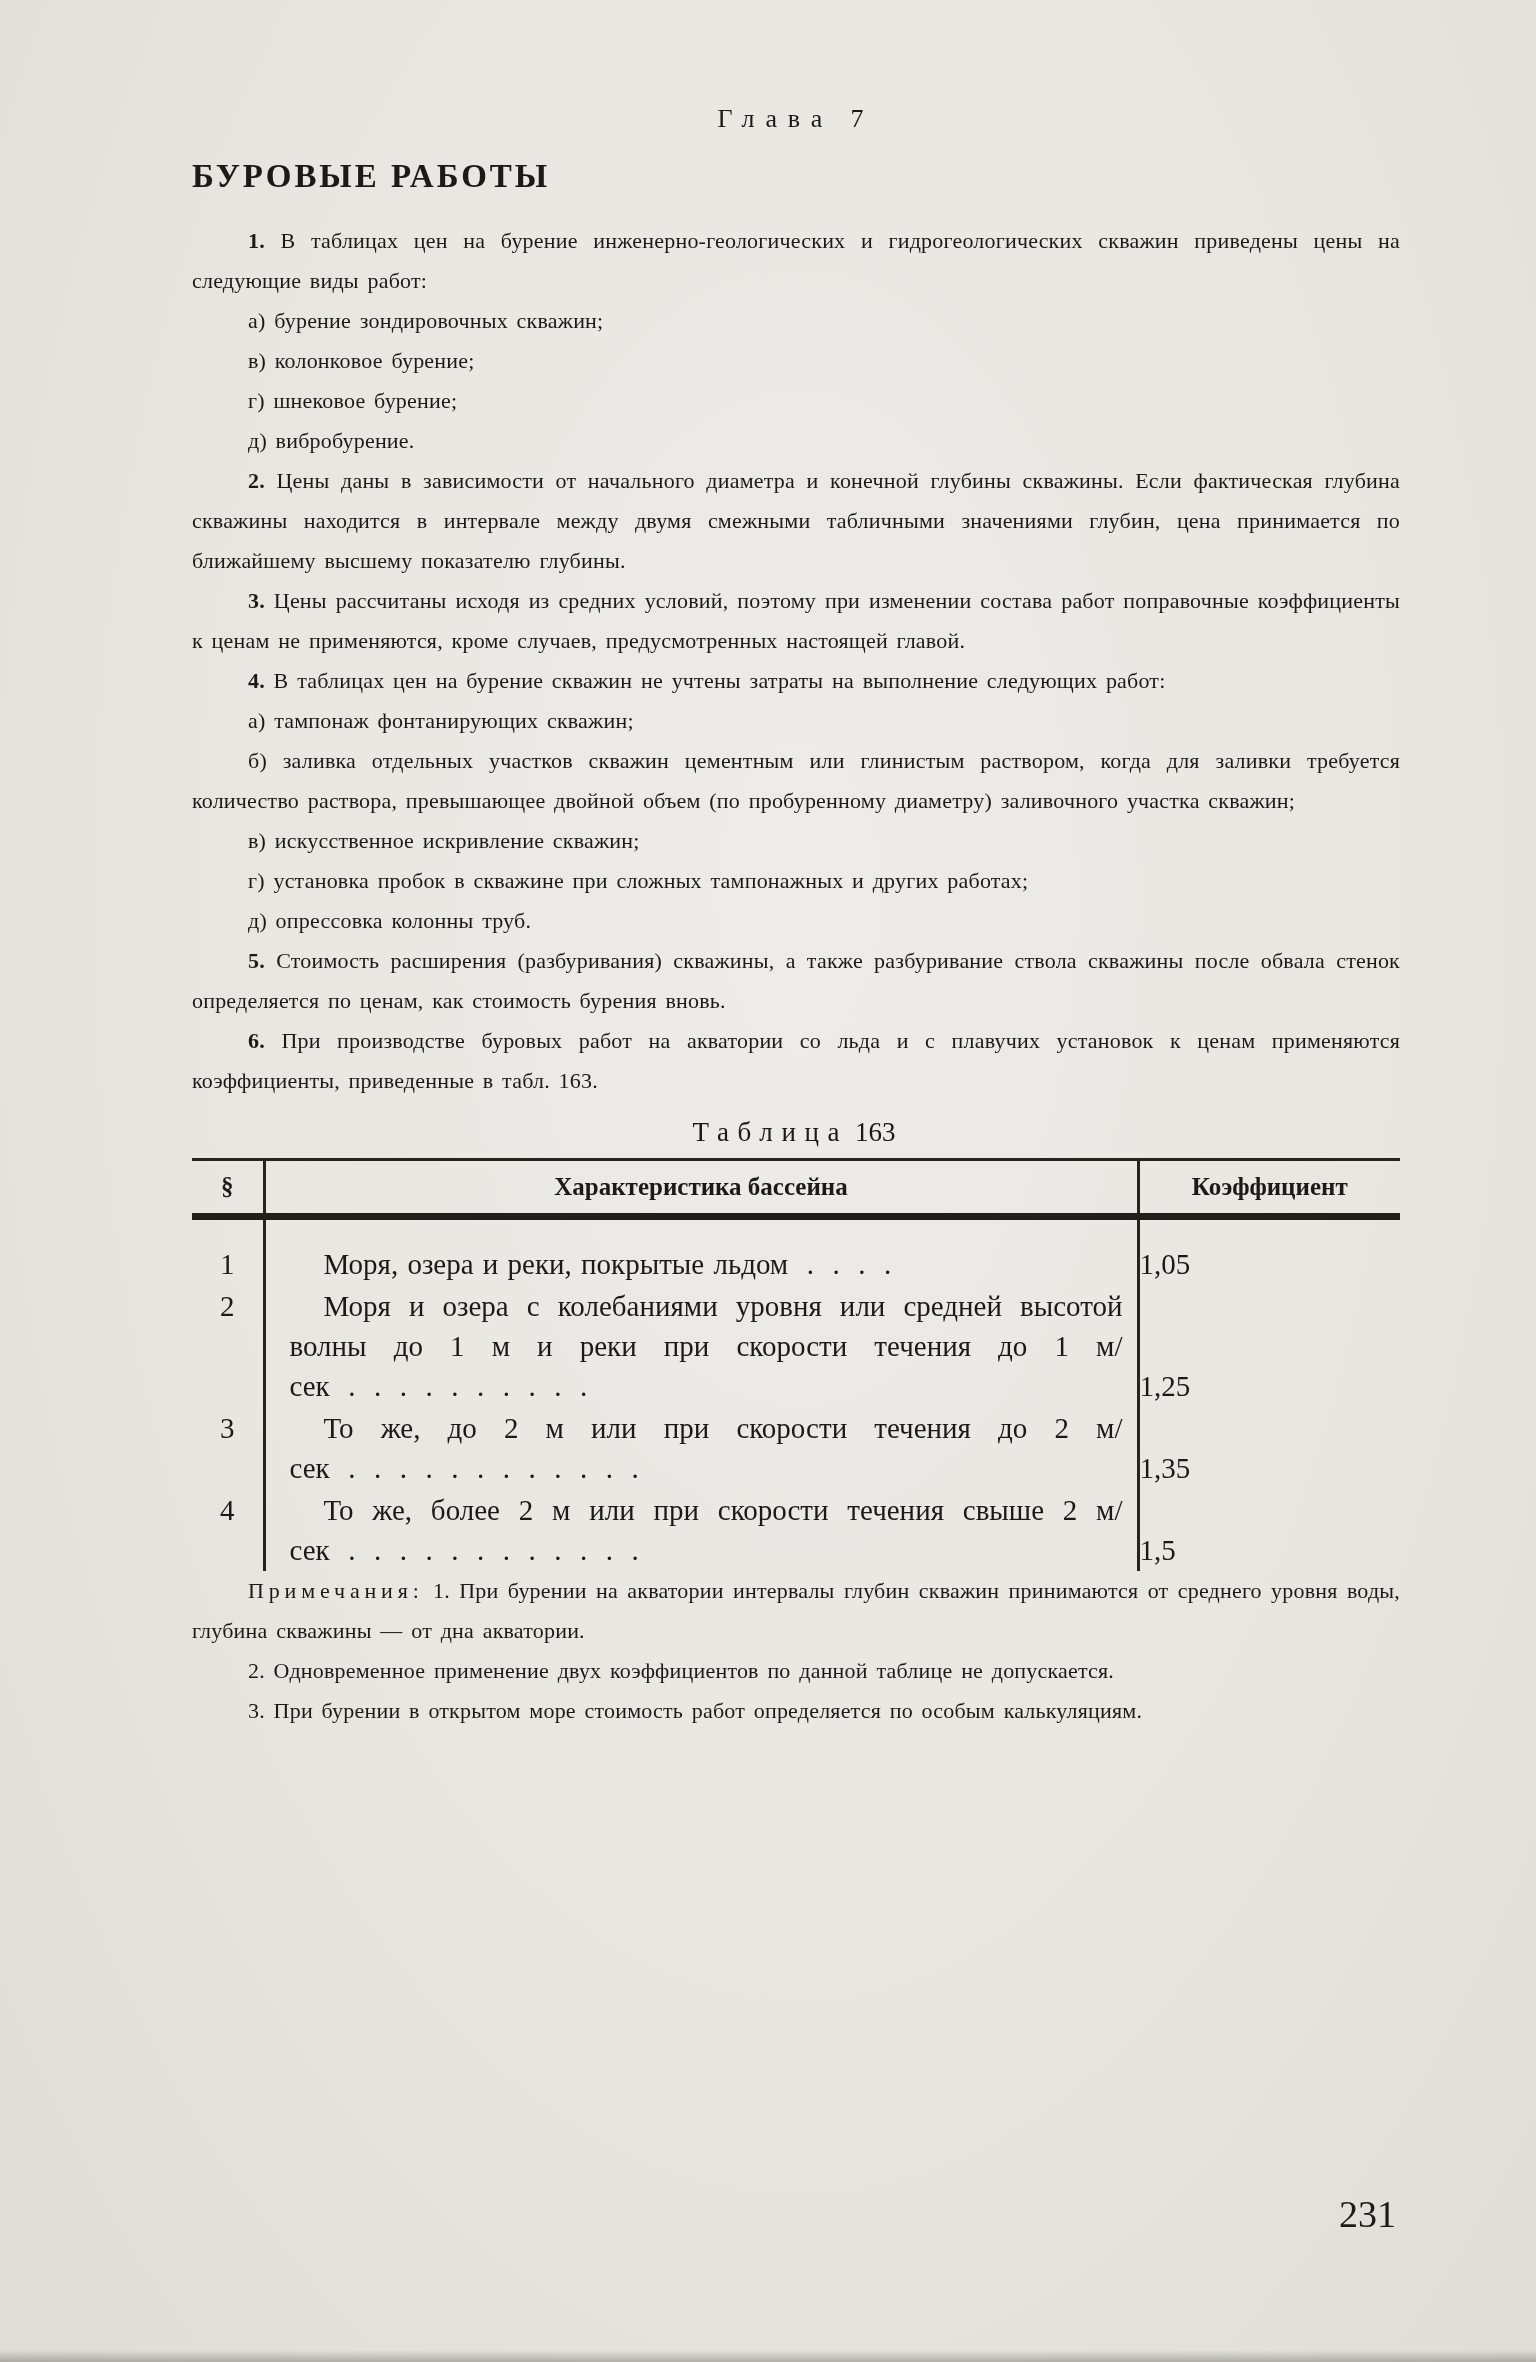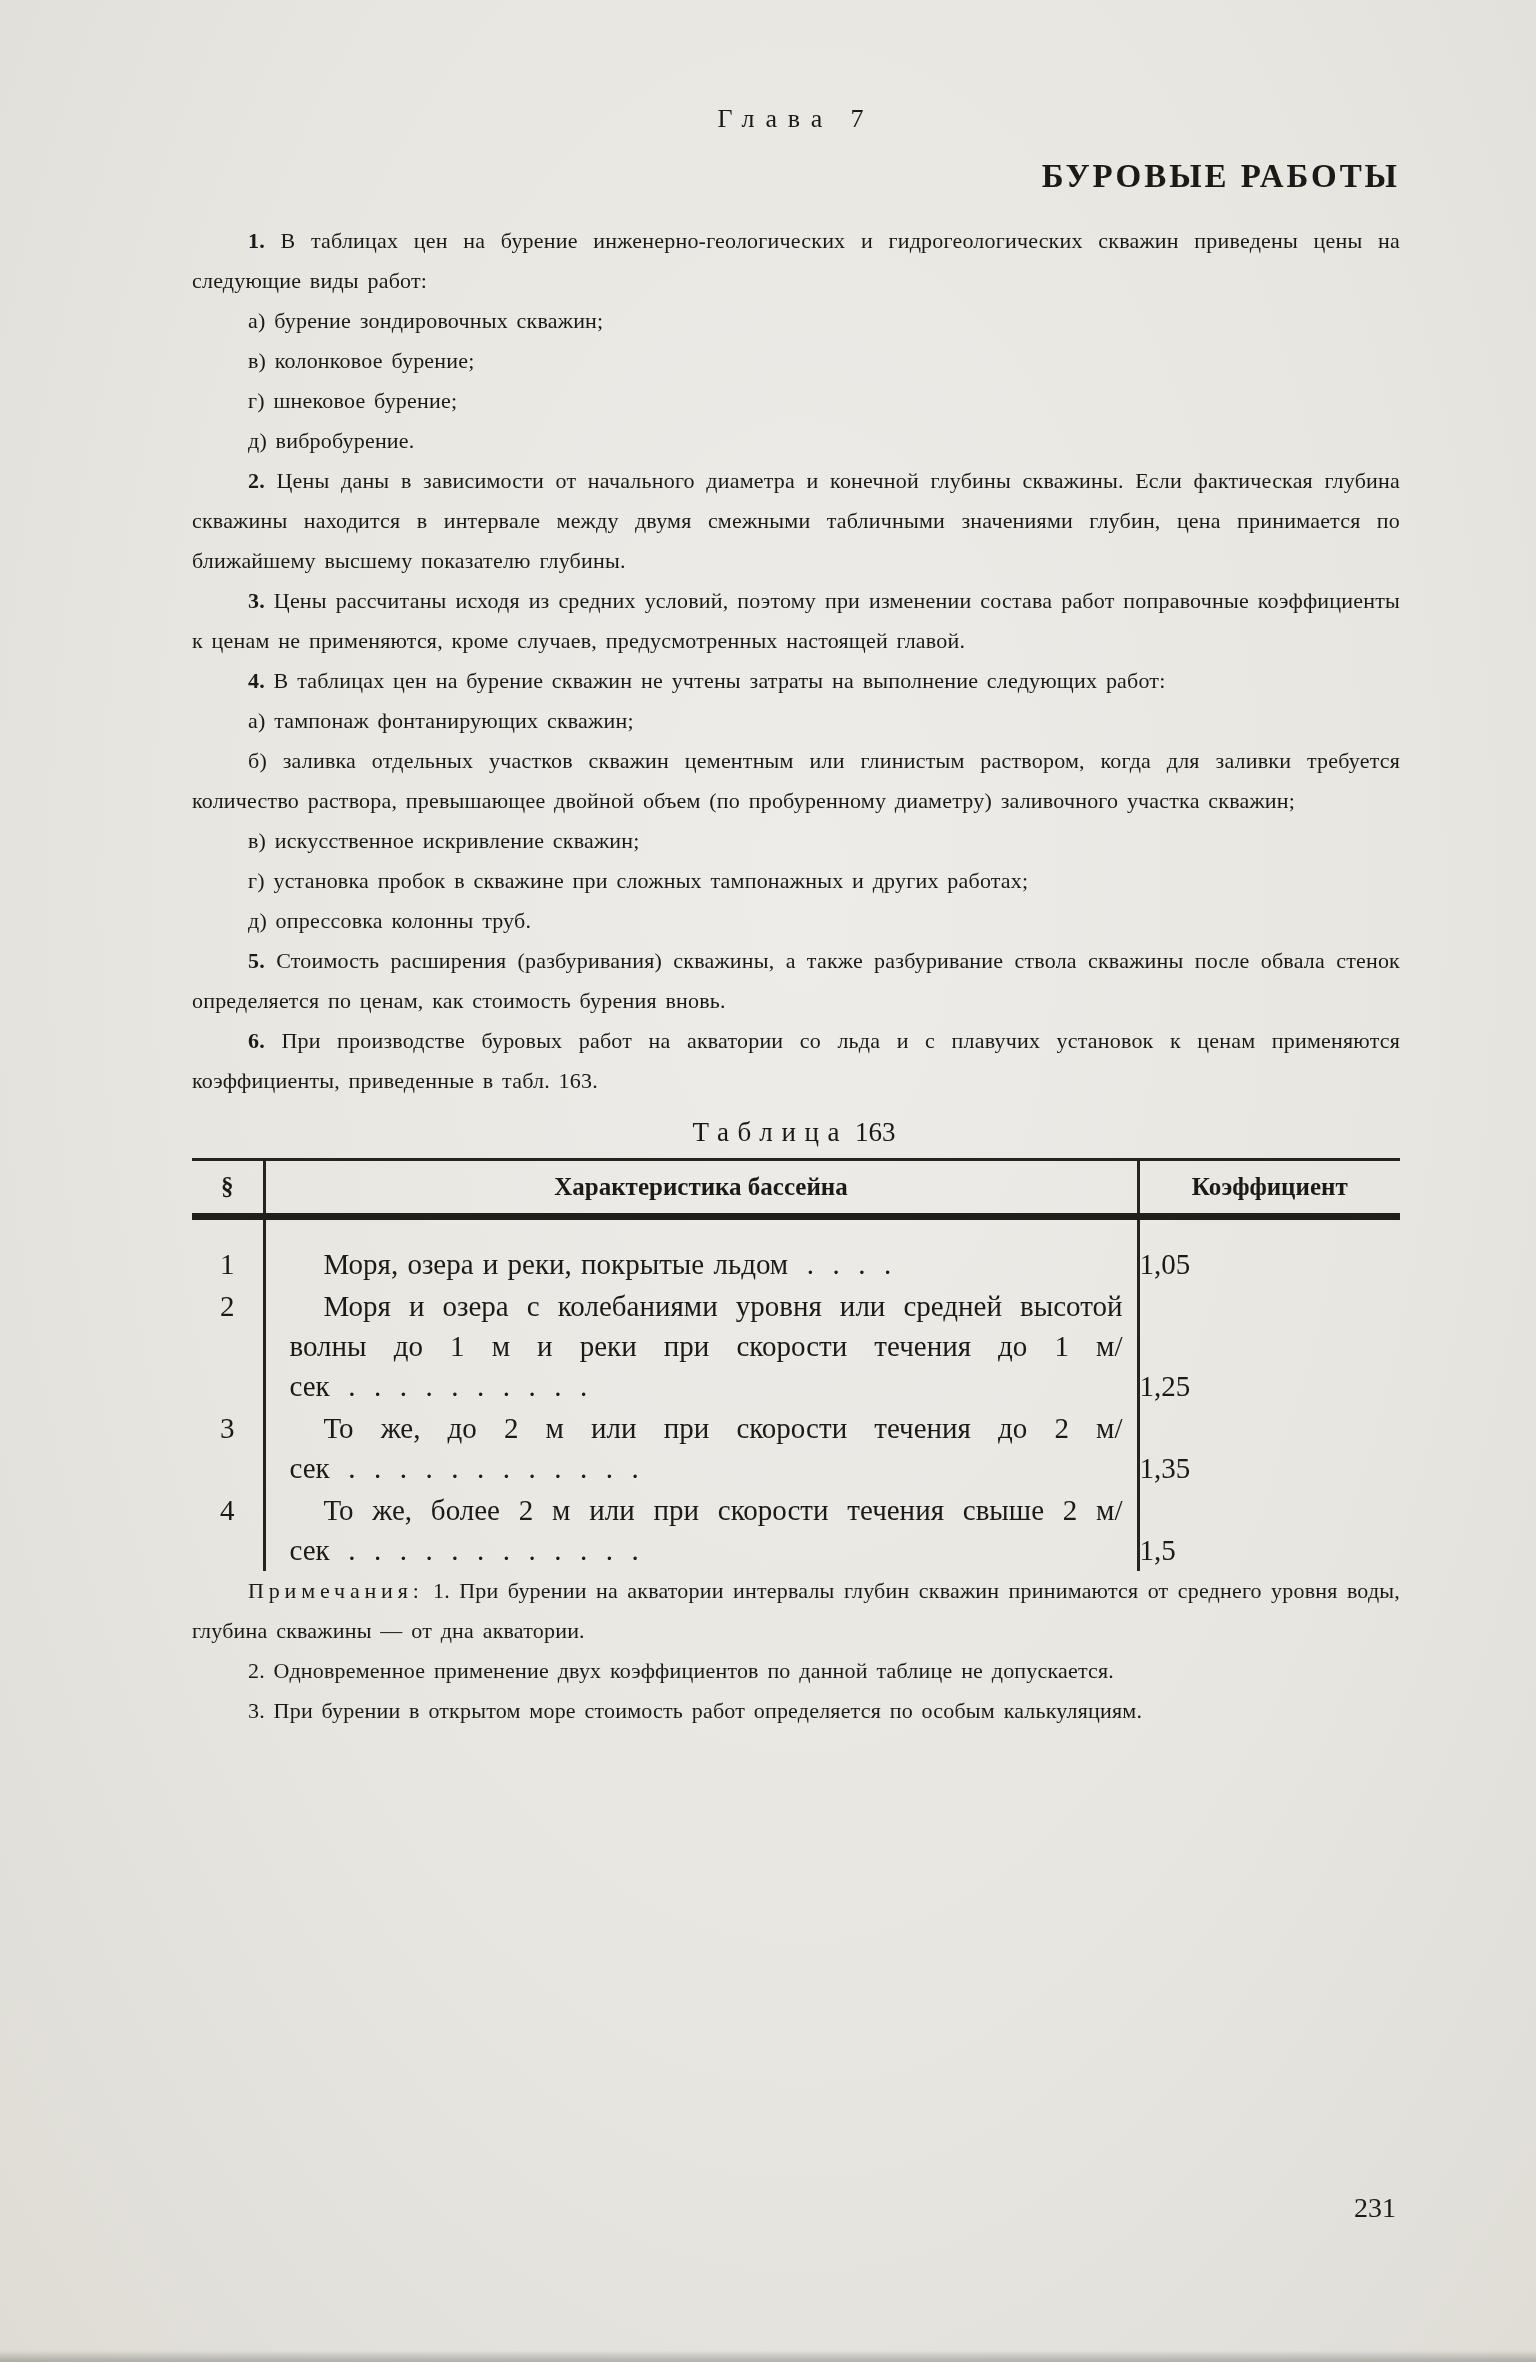--- a/index.html
+++ b/index.html
@@ -28,21 +28,21 @@
     width: 1208px;
   }
 
   .chapter {
     text-align: center;
     font-size: 26px;
     letter-spacing: 0.42em;
     margin: 0 0 24px 0;
   }
   .doc-title {
-    text-align: right;
+    text-align: left;
     font-size: 33px;
     font-weight: bold;
     letter-spacing: 0.09em;
     margin: 0 0 26px 0;
   }
 
   .para {
     margin: 0;
     font-size: 22px;
     line-height: 40px;
@@ -94,21 +94,21 @@
   .coef-table td.coef { text-align: left; vertical-align: bottom; }
   .coef-table tbody tr:first-child td { padding-top: 24px; }
 
   .notes { }
   .spaced-label { letter-spacing: 0.22em; }
 
   .page-number {
     position: absolute;
     right: 140px;
     top: 2192px;
-    font-size: 28px;
+    font-size: 38px;
   }
 </style>
 </head>
 <body>
 
 <div class="page">
   <div class="content">
 
     <div class="chapter">Глава 7</div>
     <h1 class="doc-title">БУРОВЫЕ РАБОТЫ</h1>

